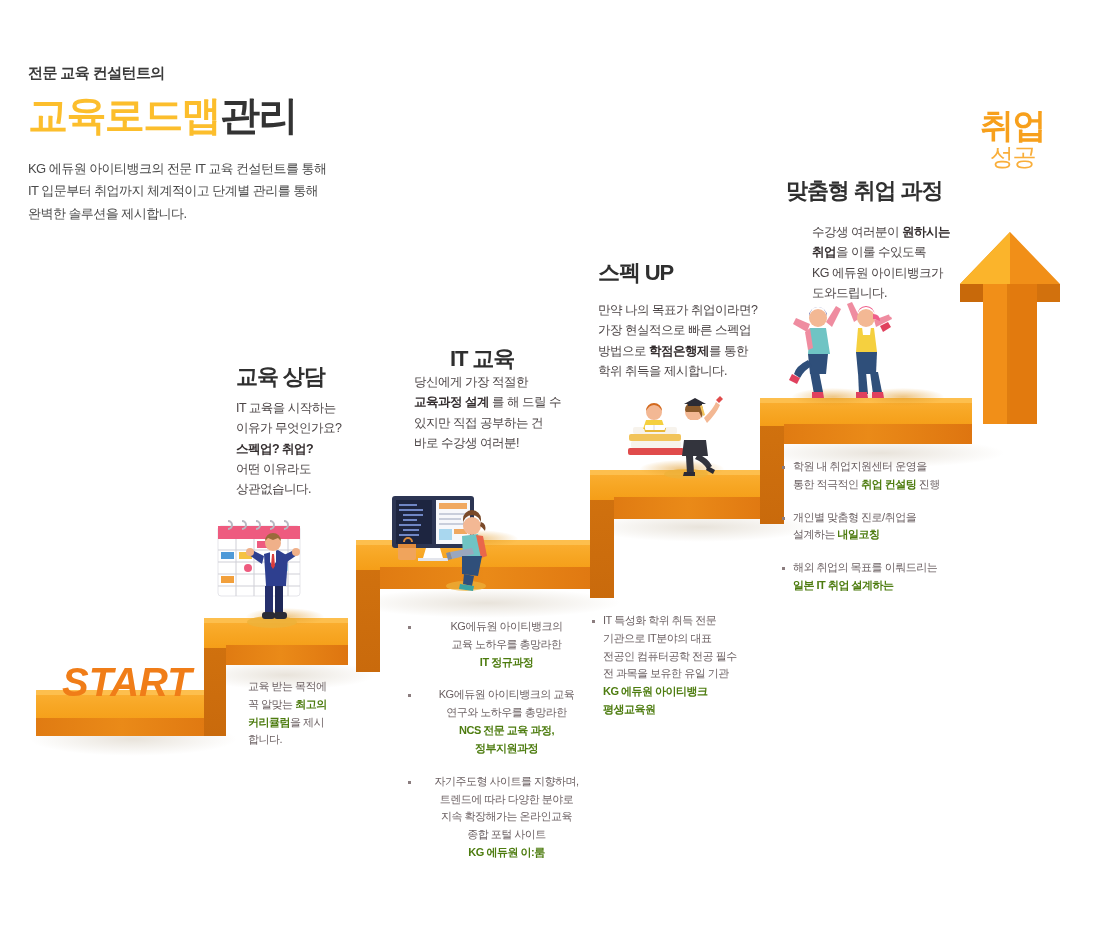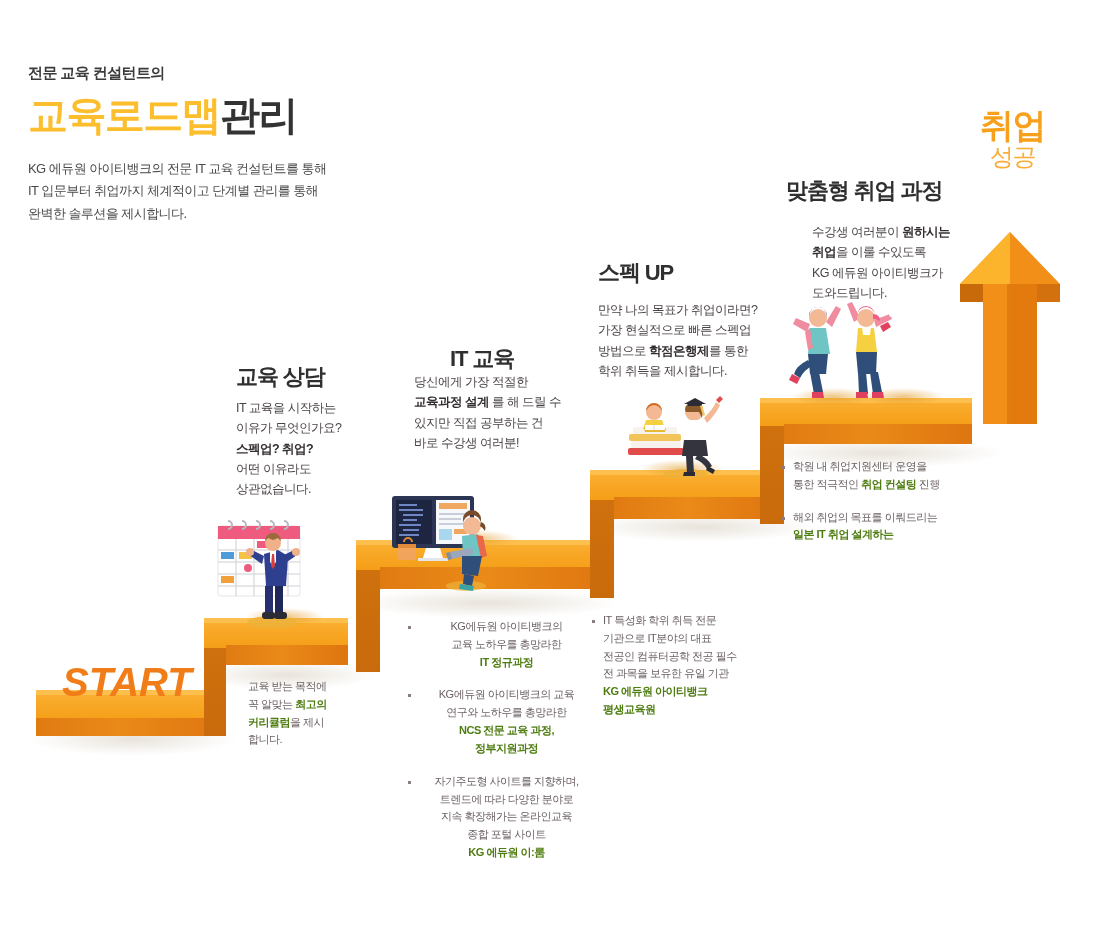--- a/index.html
+++ b/index.html
@@ -378,17 +378,20 @@
     수강생 여러분이 <b>원하시는</b><br>
     <b>취업</b>을 이룰 수있도록<br>
     KG 에듀원 아이티뱅크가<br>
     도와드립니다.
   </div>
   <div class="blist" style="left:782px; top:458px; width:215px;" data-name="step-4-bullets">
     <div class="bitem" data-name="bullet-item">
       학원 내 취업지원센터 운영을<br>통한 적극적인 <b>취업 컨설팅</b> 진행
     </div>
     <div class="bitem" data-name="bullet-item">
+      개인별 맞춤형 진로/취업을<br>설계하는 <b>내일코칭</b>
+    </div>
+    <div class="bitem" data-name="bullet-item">
       해외 취업의 목표를 이뤄드리는<br><b>일본 IT 취업 설계하는</b>
     </div>
   </div>
 
 </div>
 
 </body></html>

